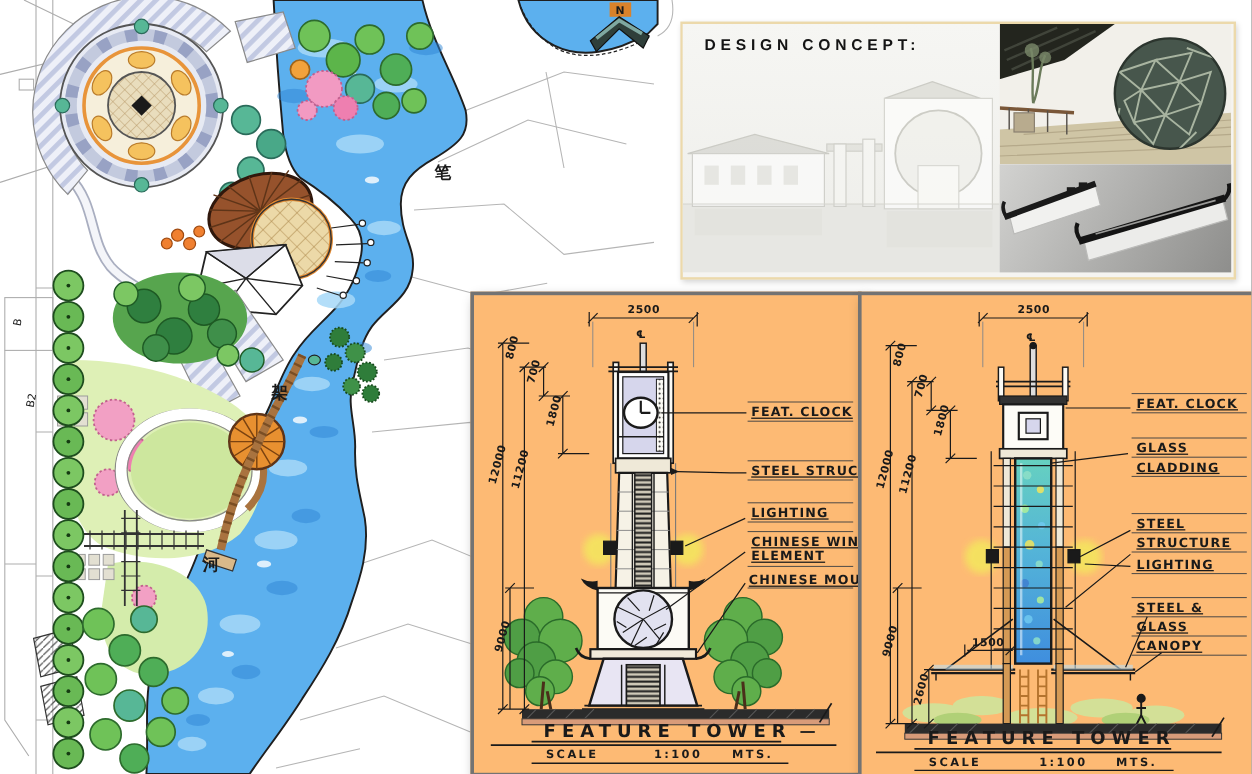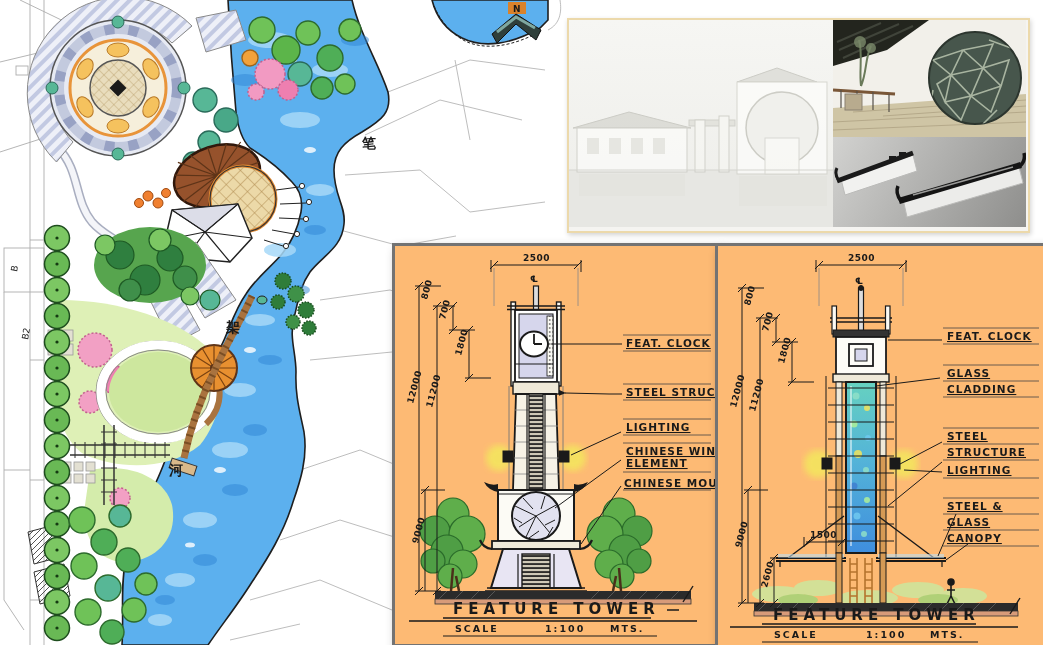--- a/index.html
+++ b/index.html
@@ -344,20 +344,21 @@
     </g>
 
     <g font-size="14" font-weight="bold">
       <text x="362" y="148">笔</text>
       <text x="226" y="332">架</text>
       <text x="169" y="475">河</text>
     </g>
   </svg>
 
   <div class="concept">
+    <div class="concept-title">DESIGN CONCEPT:</div>
 
     <div class="photo photo-buildings">
       <svg width="264" height="207" viewBox="0 0 264 207">
         <rect x="0" y="150" width="264" height="57" fill="#e7e7e3"></rect>
         <g opacity="0.8">
           <polygon points="4,108 60,92 122,108" fill="#d8d8d2" stroke="#c2c2bb" stroke-width="1"></polygon>
           <rect x="8" y="108" width="110" height="44" fill="#fbfbf9" stroke="#c9c9c2"></rect>
           <rect x="18" y="118" width="12" height="16" fill="#e4e4df"></rect>
             <rect x="40" y="118" width="12" height="16" fill="#e4e4df"></rect>
           <rect x="62" y="118" width="12" height="16" fill="#e4e4df"></rect>

